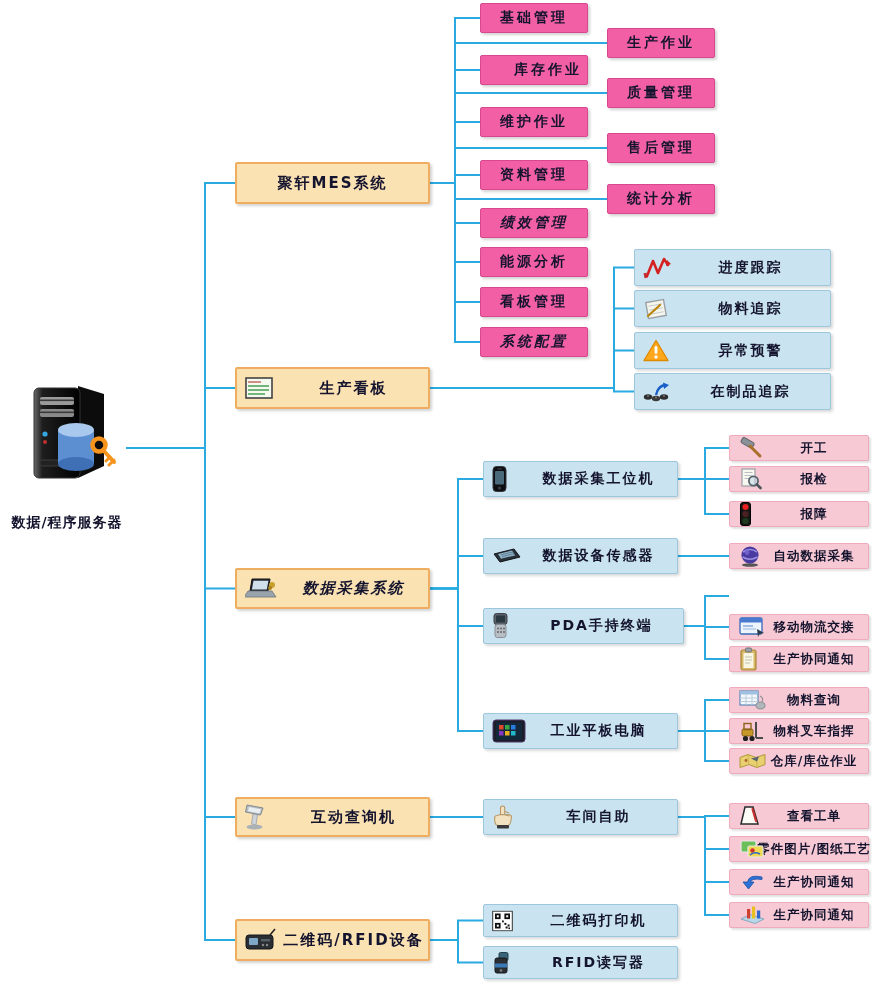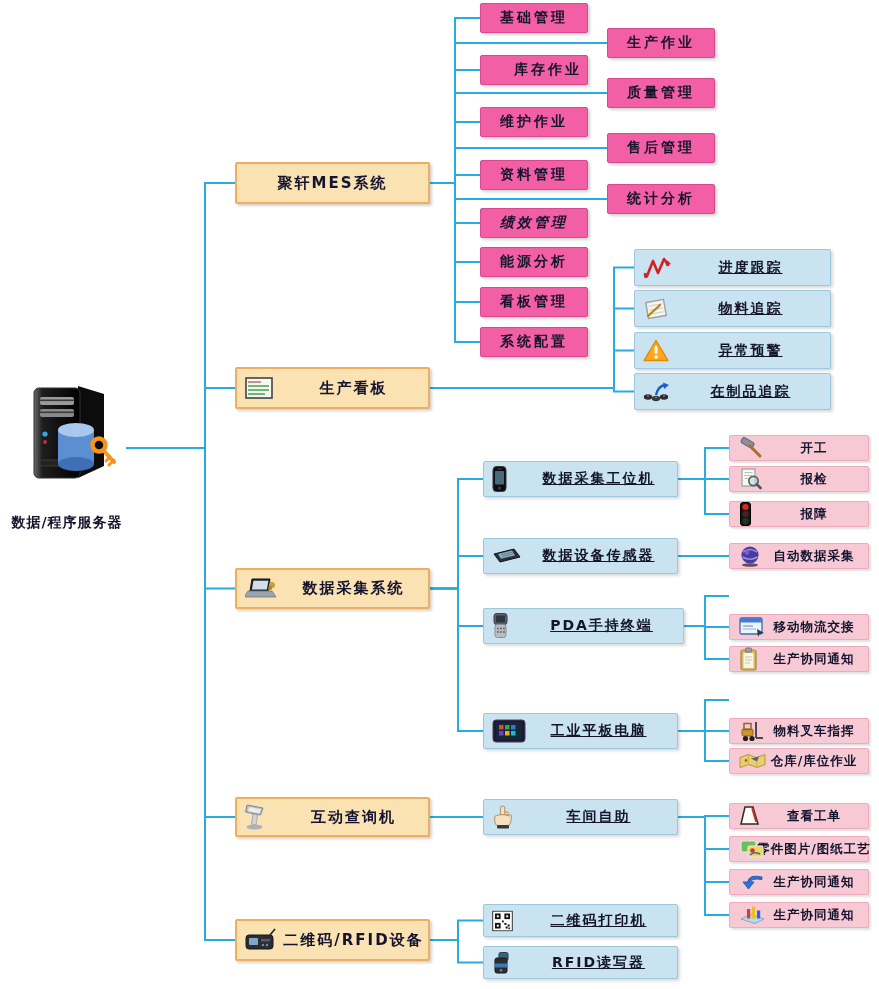--- a/index.html
+++ b/index.html
@@ -30,21 +30,21 @@
     border:1px solid var(--pinkBorder,#D8488F);
     font-size:14px;letter-spacing:3px;
     box-shadow:2px 2px 3px rgba(0,0,0,0.18);
   }
   .node.blue{
     background:var(--blue,#C9E3F0);
     border:1px solid var(--blueBorder,#9CC7DC);
     font-size:14px;letter-spacing:2px;
     box-shadow:2px 2px 3px rgba(0,0,0,0.15);
   }
-  .node.blue.has-icon{padding-left:36px;text-decoration:underline;}
+  .node.blue.has-icon{padding-left:36px;}
   .node.lightpink{
     background:var(--lightpink,#F7C9D4);
     border:1px solid var(--lightpinkBorder,#EFAABB);
     font-size:12.5px;letter-spacing:1px;
     box-shadow:2px 2px 2px rgba(0,0,0,0.12);
   }
   .node.lightpink.has-icon{padding-left:30px;}
   .node.lightpink .icon{left:9px;}
   .node.server{
     flex-direction:column;justify-content:flex-start;
@@ -140,21 +140,21 @@
         <svg width="28" height="22" viewBox="0 0 28 22">
           <rect x="1" y="1" width="26" height="20" fill="#f6f9ee" stroke="#444" stroke-width="1.6"></rect>
           <line x1="3" y1="5" x2="16" y2="5" stroke="#c06060" stroke-width="1.4"></line>
           <line x1="3" y1="9" x2="24" y2="9" stroke="#3a9a4a" stroke-width="1.4"></line>
           <line x1="3" y1="13" x2="24" y2="13" stroke="#3a9a4a" stroke-width="1.4"></line>
           <line x1="3" y1="17" x2="20" y2="17" stroke="#3a9a4a" stroke-width="1.4"></line>
         </svg>
       </span>
       <span class="label">生产看板</span>
     </div>
-    <div class="node category has-icon" style="left: 235px; top: 568px; width: 195px; height: 41px;">
+    <div class="node category has-icon" style="left: 235px; top: 568px; width: 195px; height: 41px; font-style: italic;">
       <span class="icon">
         <svg width="32" height="24" viewBox="0 0 32 24">
           <polygon points="7,2 25,2 23,14 5,14" fill="#20262c" stroke="#10141a"></polygon>
           <polygon points="8.5,3.8 23.4,3.8 21.8,12.4 6.9,12.4" fill="#cfe0ea"></polygon>
           <polygon points="3,14 27,14 31,20 -1,20" fill="#9aa4ac" stroke="#6a747c" stroke-width="0.8"></polygon>
           <circle cx="27" cy="8" r="3" fill="#c8a030"></circle>
           <circle cx="25" cy="11" r="2" fill="#a88020"></circle>
         </svg>
       </span>
       <span class="label">数据采集系统</span>
@@ -197,21 +197,21 @@
     </div>
     <div class="node pink" style="left: 480px; top: 208px; width: 108px; height: 30px; font-style: italic;">
       <span class="label">绩效管理</span>
     </div>
     <div class="node pink" style="left: 480px; top: 247px; width: 108px; height: 30px;">
       <span class="label">能源分析</span>
     </div>
     <div class="node pink" style="left: 480px; top: 287px; width: 108px; height: 30px;">
       <span class="label">看板管理</span>
     </div>
-    <div class="node pink" style="left: 480px; top: 327px; width: 108px; height: 30px;">
+    <div class="node pink" style="left: 480px; top: 327px; width: 108px; height: 30px; font-style: italic;">
       <span class="label">系统配置</span>
     </div>
     <div class="node pink" style="left: 607px; top: 28px; width: 108px; height: 30px;">
       <span class="label">生产作业</span>
     </div>
     <div class="node pink" style="left: 607px; top: 78px; width: 108px; height: 30px;">
       <span class="label">质量管理</span>
     </div>
     <div class="node pink" style="left: 607px; top: 133px; width: 108px; height: 30px;">
       <span class="label">售后管理</span>
@@ -429,20 +429,35 @@
           <rect x="2" y="3" width="15" height="20" rx="2" fill="#d8b868" stroke="#a88838" stroke-width="1.2"></rect>
           <rect x="4.5" y="6" width="10" height="15" fill="#faf6e4"></rect>
           <rect x="6.5" y="1" width="6" height="4" rx="1.2" fill="#9aa0a6" stroke="#70767c"></rect>
           <line x1="6" y1="10" x2="13" y2="10" stroke="#c0c4b8"></line>
           <line x1="6" y1="13" x2="13" y2="13" stroke="#c0c4b8"></line>
           <line x1="6" y1="16" x2="11" y2="16" stroke="#c0c4b8"></line>
         </svg>
       </span>
       <span class="label">生产协同通知</span>
     </div>
+    <div class="node lightpink has-icon" style="left: 729px; top: 687px; width: 140px; height: 26px;">
+      <span class="icon">
+        <svg width="27" height="20" viewBox="0 0 27 20">
+          <rect x="1" y="1" width="18" height="14" fill="#f4f8fc" stroke="#5a88b8" stroke-width="1.2"></rect>
+          <rect x="1" y="1" width="18" height="3.5" fill="#9fc0e0"></rect>
+          <line x1="1" y1="8" x2="19" y2="8" stroke="#b8cede"></line>
+          <line x1="1" y1="11.5" x2="19" y2="11.5" stroke="#b8cede"></line>
+          <line x1="7" y1="4.5" x2="7" y2="15" stroke="#b8cede"></line>
+          <line x1="13" y1="4.5" x2="13" y2="15" stroke="#b8cede"></line>
+          <ellipse cx="21.5" cy="15.5" rx="4.5" ry="3.4" fill="#b0b6ba" stroke="#888e92"></ellipse>
+          <path d="M23 12 Q25 8 21 6" fill="none" stroke="#888e92" stroke-width="1.1"></path>
+        </svg>
+      </span>
+      <span class="label">物料查询</span>
+    </div>
     <div class="node lightpink has-icon" style="left: 729px; top: 718px; width: 140px; height: 26px;">
       <span class="icon">
         <svg width="25" height="22" viewBox="0 0 25 22">
           <rect x="3" y="9" width="11" height="7" rx="1.5" fill="#c8982a" stroke="#8a6418"></rect>
           <rect x="5" y="3.5" width="7" height="6" fill="none" stroke="#8a6418" stroke-width="1.4"></rect>
           <line x1="17" y1="2" x2="17" y2="18" stroke="#4a4a4a" stroke-width="2"></line>
           <line x1="17" y1="18" x2="24" y2="18" stroke="#4a4a4a" stroke-width="2"></line>
           <circle cx="6.5" cy="18.5" r="2.6" fill="#222"></circle>
           <circle cx="13" cy="18.5" r="2.6" fill="#222"></circle>
         </svg>

